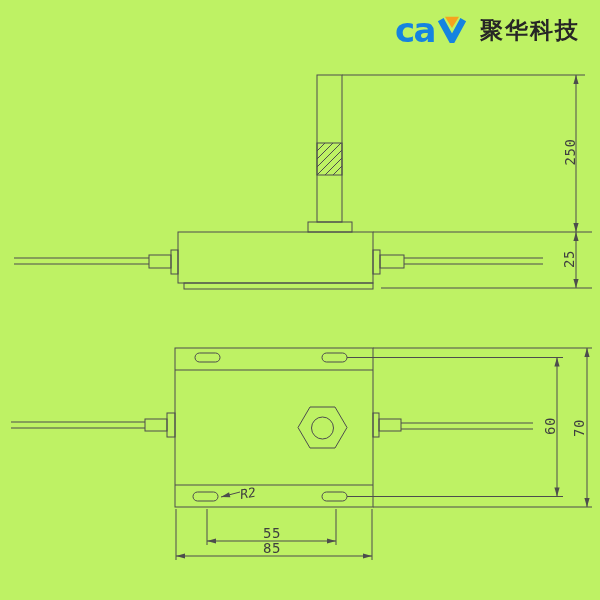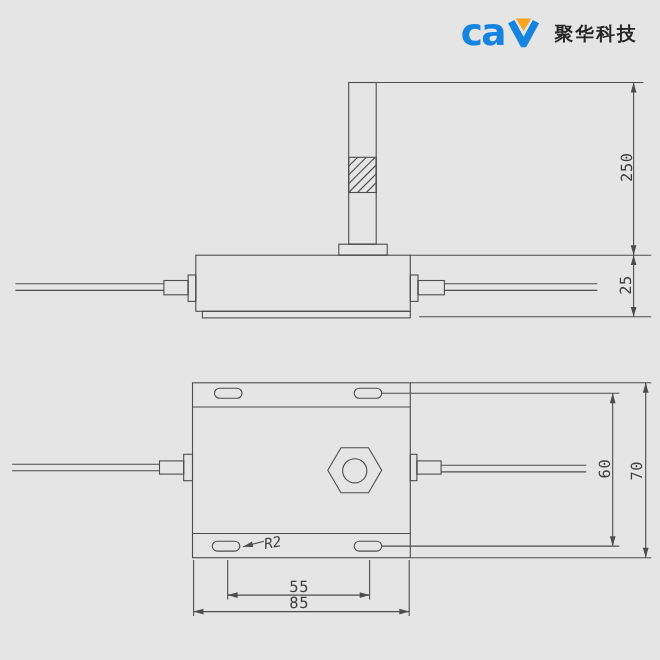--- a/index.html
+++ b/index.html
@@ -1,32 +1,32 @@
 <!DOCTYPE html>
 <html><head>
 <meta charset="utf-8">
 <style>
   html,body{margin:0;padding:0;background:#fff;}
   .canvas{
-    position:relative;width:600px;height:600px;background:#e5e5e5;
+    position:relative;width:600px;height:600px;background:#bef264;
     font-family:"DejaVu Sans",sans-serif;overflow:hidden;
   }
   
   .logo{
     position:absolute;top:12px;right:20px;height:36px;
     display:flex;align-items:center;gap:12px;
   }
   .brand{
     display:flex;align-items:flex-end;
     color:#1583e0;font-weight:700;font-size:34px;line-height:30px;
     letter-spacing:-1.5px;font-family:"DejaVu Sans",sans-serif;
   }
   .brand .vglyph{display:inline-block;margin:0 1px 2px 2px;}
   .company{
-    color:#262626;font-weight:700;font-size:17px;letter-spacing:2px;
+    color:#262626;font-weight:700;font-size:23px;letter-spacing:2px;
     font-family:"DejaVu Sans",sans-serif;white-space:nowrap;
   }
   
   svg.drawing{position:absolute;left:0;top:0;}
   .ln{stroke:#4d4d4d;stroke-width:1;fill:none;}
   .dimtxt{
     font-family:"DejaVu Sans Mono","DejaVu Sans",monospace;
     font-size:14px;fill:#3f3f3f;letter-spacing:0.5px;
   }
   .radtxt{

